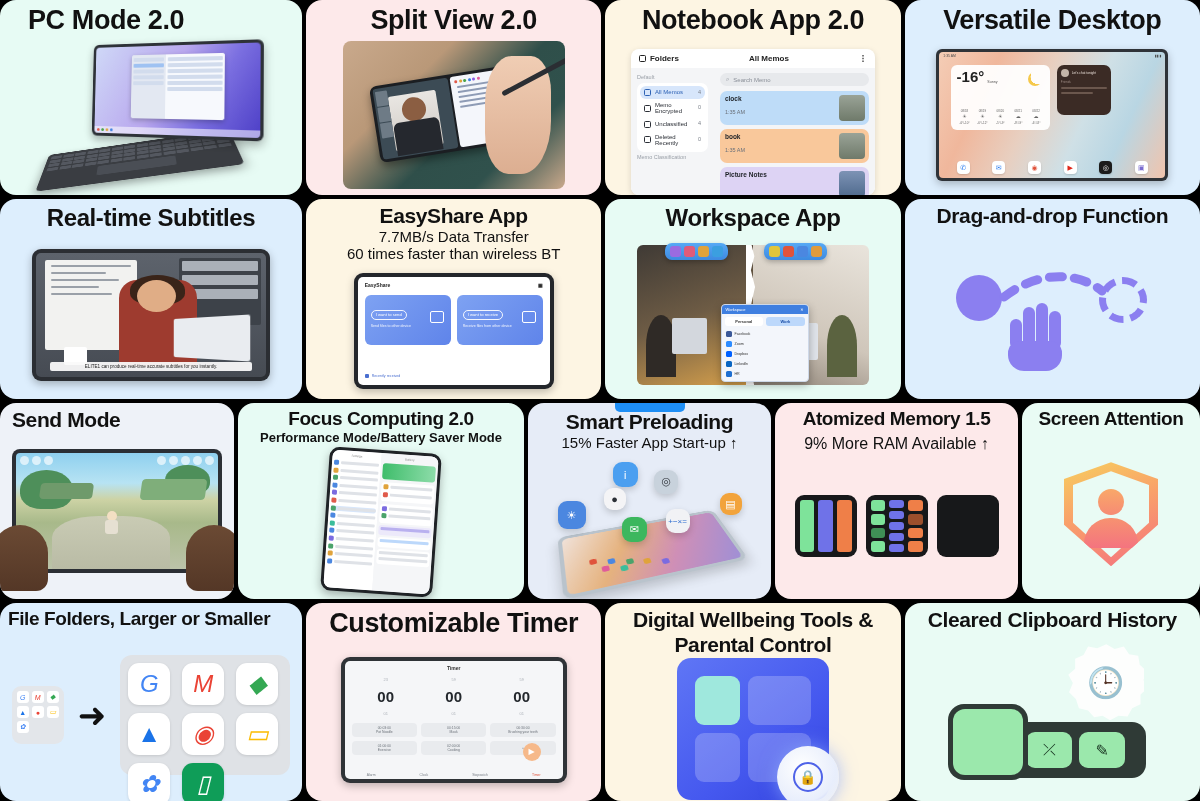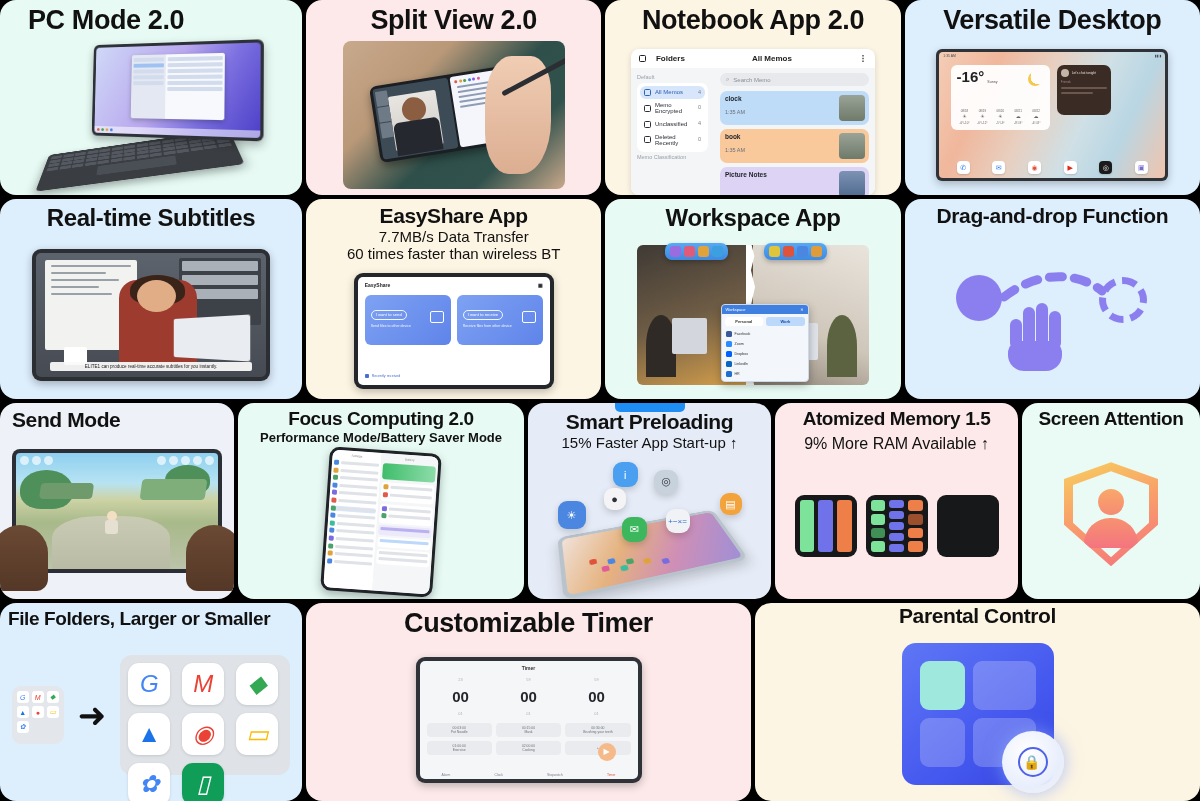--- a/index.html
+++ b/index.html
@@ -366,21 +366,21 @@
         </div>
       </div>
     </div>
 
     <div class="card" style="flex:1;background:#fdf5e3">
       <div class="title t28">Notebook App 2.0</div>
       <div class="art" style="align-items:flex-end">
         <div class="nbwrap">
           <div class="nbtop">
             <span class="ic"></span>
-            <span style="margin-left:10px">Folders</span>
+            <span style="margin-left:4px">Folders</span>
             <span style="margin:0 auto">All Memos</span>
             <span>⋮</span>
           </div>
           <div class="nbbody">
             <div class="nbside">
               <div class="nblbl">Default</div>
               <div class="nbcard">
                 <div class="nbitem act">
                     <span class="ic"></span>
                     <span>All Memos</span>
@@ -953,32 +953,48 @@
               <span>Clock</span>
               <span>Stopwatch</span>
               <span style="color:#e0533b">Timer</span>
             </div>
           </div>
         </div>
       </div>
     </div>
 
     <div class="card" style="flex:1;background:#fdf5e3">
+      <div class="title t22">Digital Wellbeing Tools &amp;</div>
       <div class="title t22" style="margin-top:2px">Parental Control</div>
       <div class="art">
         <div class="dwwrap">
           <div class="dwbox">
             <div class="dwgrid">
                 <span class="mint"></span>
                 <span></span>
                 <span></span>
                 <span></span>
               </div>
           </div>
           <div class="dwlock">
               <div class="dwlockin">🔒</div>
             </div>
         </div>
       </div>
     </div>
 
+    <div class="card" style="flex:1;background:#e9fbf4">
+      <div class="title t22">Cleared Clipboard History</div>
+      <div class="art">
+        <div class="cbwrap">
+          <div class="cbclock">🕒</div>
+          <div class="cbbar">
+            <div class="cbkey">⤫</div>
+            <div class="cbkey">✎</div>
+          </div>
+          <div class="cbbig">
+              <div class="cbbigin"></div>
+            </div>
+        </div>
+      </div>
+    </div>
   </div>
 </div>
 
 </body></html>

